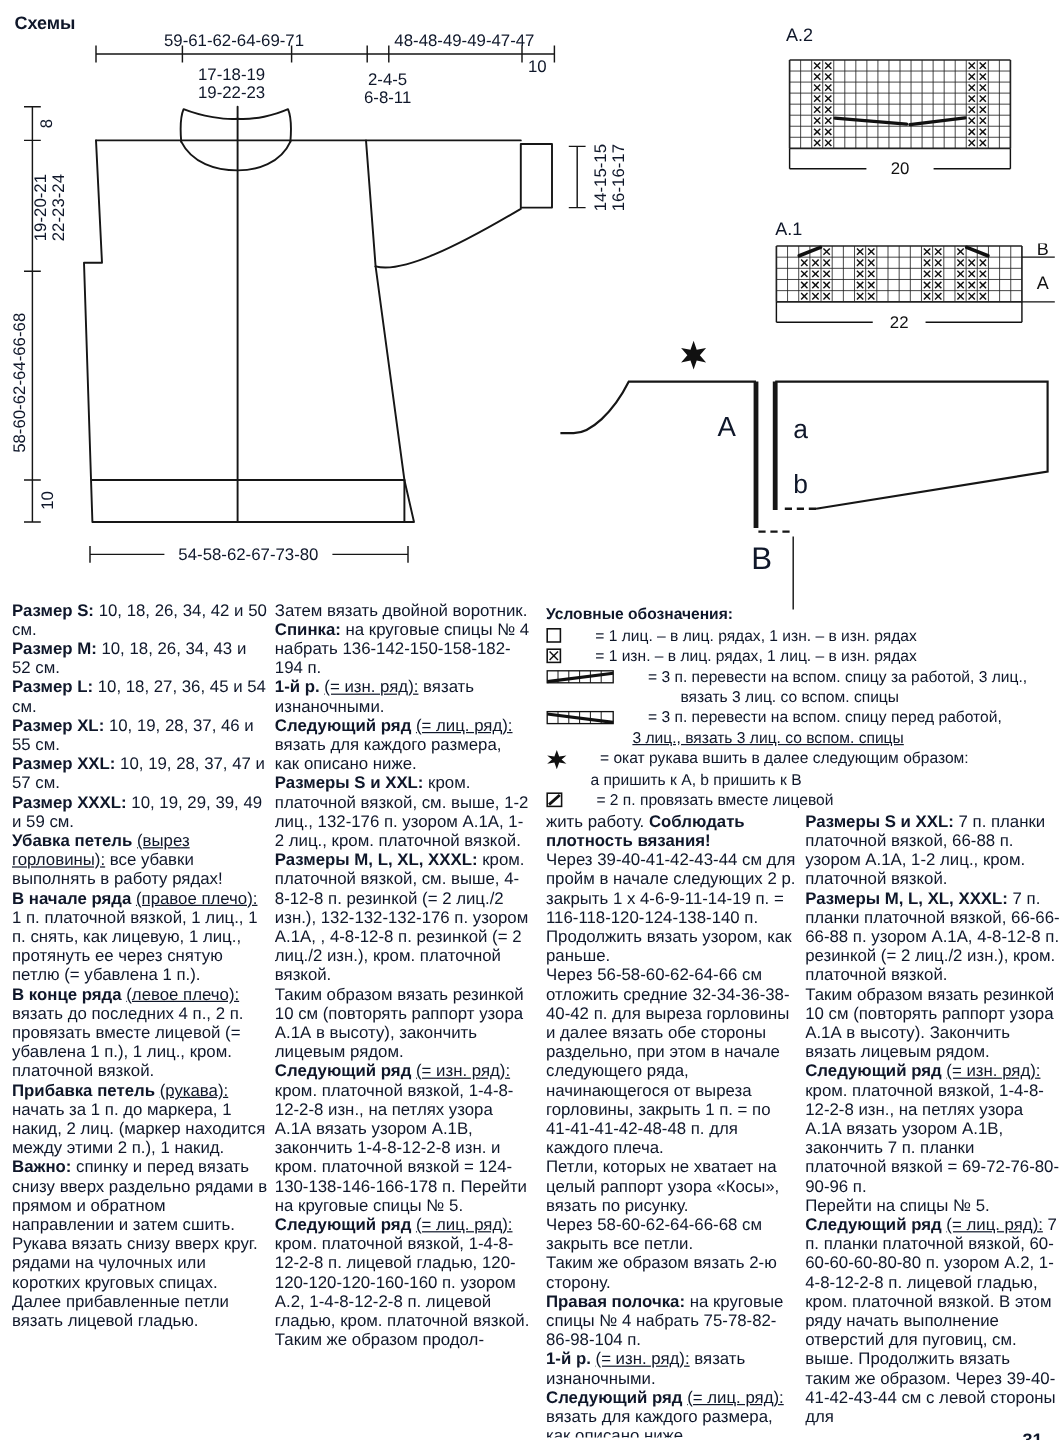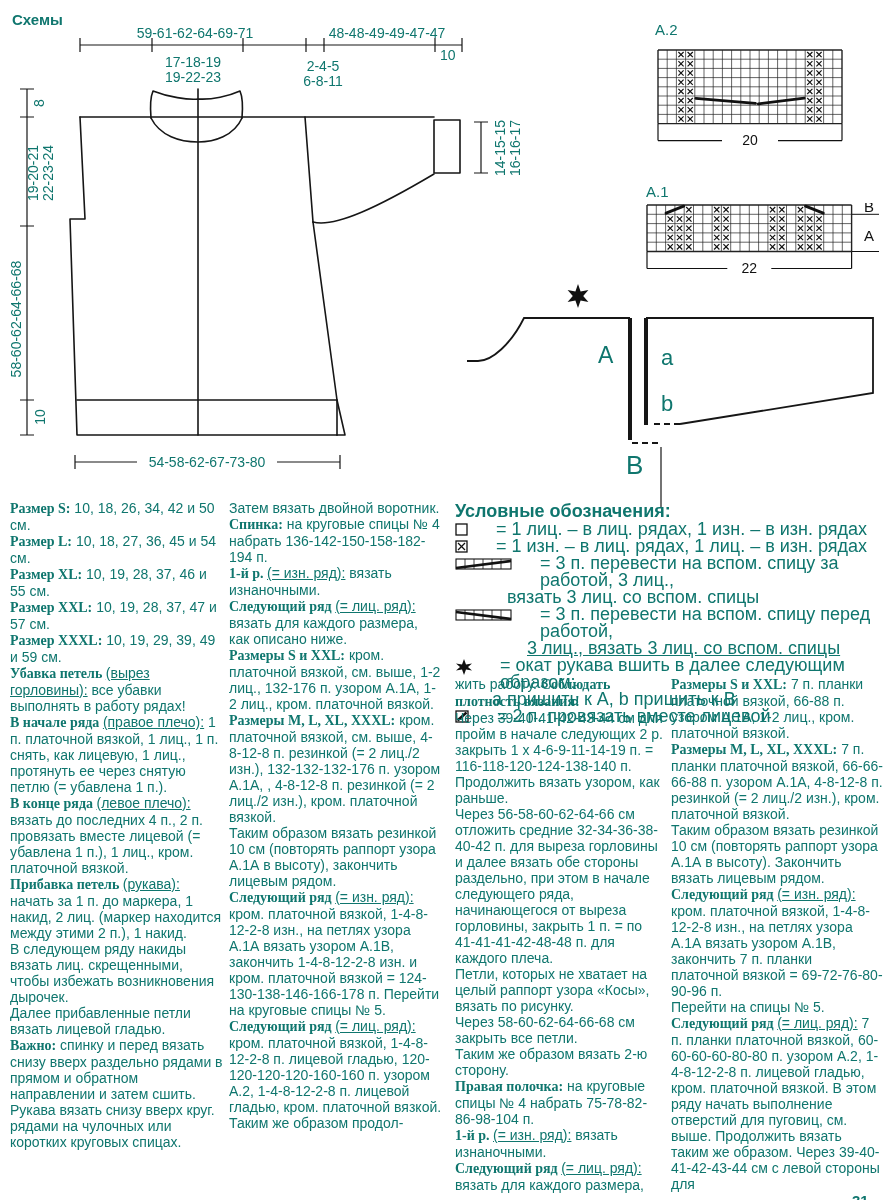--- a/index.html
+++ b/index.html
@@ -1,28 +1,28 @@
 <!DOCTYPE html>
 <html><head>
 <meta charset="utf-8">
 <style>
   html,body{margin:0;padding:0;background:#fff;}
   #page{position:relative;width:885px;height:1200px;background:#fff;overflow:hidden;
-        font-family:"Liberation Sans","DejaVu Sans",sans-serif;color:#0f766e;}
+        font-family:"Liberation Sans","DejaVu Sans",sans-serif;color:#0f172a;}
   .lbl{position:absolute;font-size:14px;white-space:nowrap;line-height:15px;}
   .c{text-align:center;}
   .bold{font-weight:bold;}
   .rot{transform:translate(-50%,-50%) rotate(-90deg);}
   .ctr{transform:translate(-50%,-50%);}
   .piece-lbl{position:absolute;font-size:22px;}
   .txtcol{position:absolute;font-size:14px;line-height:16px;overflow:hidden;}
   .txtcol p{margin:0;}
-  .b{font-weight:bold;font-family:Liberation Serif, serif;}
+  .b{font-weight:bold;}
   .u{text-decoration:underline;}
-  #legend{position:absolute;left:455px;top:503px;width:430px;font-size:18px;line-height:17px;}
+  #legend{position:absolute;left:455px;top:503px;width:430px;font-size:13px;line-height:17px;}
   #legend .leg-title{font-weight:bold;margin-bottom:1px;}
   .leg-row{display:flex;align-items:flex-start;gap:23px;}
   .leg-sym{flex:0 0 auto;margin-right:4px;margin-top:2px;}
   .leg-cont{margin:0;}
   .chart{position:absolute;}
   svg{display:block;}
   #bottom-dim-label{background:#fff;padding:0 6px;}
   #page-number{position:absolute;left:852px;top:1192px;font-weight:bold;font-size:15px;}
 </style>
 </head>
@@ -365,21 +365,21 @@
               <line x1="10" y1="2" x2="10" y2="12" stroke="#111" stroke-width="0.8"></line>
               <line x1="19" y1="2" x2="19" y2="12" stroke="#111" stroke-width="0.8"></line>
               <line x1="28" y1="2" x2="28" y2="12" stroke="#111" stroke-width="0.8"></line>
               <line x1="37" y1="2" x2="37" y2="12" stroke="#111" stroke-width="0.8"></line>
               <line x1="46" y1="2" x2="46" y2="12" stroke="#111" stroke-width="0.8"></line>
               <line x1="1" y1="11" x2="56" y2="4" stroke="#111" stroke-width="2.6"></line>
             </svg>
           </span>
           <span>= 3 п. перевести на вспом. спицу за работой, 3 лиц.,</span>
         </div>
-        <div class="leg-cont" style="margin-left: 52px;">вязать 3 лиц. со вспом. спицы</div>
+        <div class="leg-cont" style="margin-left: 112px;">вязать 3 лиц. со вспом. спицы</div>
         <div class="leg-row">
           <span class="leg-sym">
             <svg width="58" height="14">
               <rect x="1" y="2" width="55" height="10" fill="#fff" stroke="#111" stroke-width="1.1"></rect>
               <line x1="10" y1="2" x2="10" y2="12" stroke="#111" stroke-width="0.8"></line>
               <line x1="19" y1="2" x2="19" y2="12" stroke="#111" stroke-width="0.8"></line>
               <line x1="28" y1="2" x2="28" y2="12" stroke="#111" stroke-width="0.8"></line>
               <line x1="37" y1="2" x2="37" y2="12" stroke="#111" stroke-width="0.8"></line>
               <line x1="46" y1="2" x2="46" y2="12" stroke="#111" stroke-width="0.8"></line>
               <line x1="1" y1="4" x2="56" y2="11" stroke="#111" stroke-width="2.6"></line>
@@ -404,31 +404,31 @@
               <line x1="2.5" y1="10.5" x2="11.5" y2="2.5" stroke="#111" stroke-width="2.4"></line>
             </svg>
           </span>
           <span>= 2 п. провязать вместе лицевой</span>
         </div>
       </div>
   </div>
 
   <div class="txtcol" style="left:10px;top:500px;width:213px;height:698px;">
       <p><span class="b">Размер S:</span><span> 10, 18, 26, 34, 42 и 50 см.</span></p>
+      <p><span class="b">Размер M:</span><span> 10, 18, 26, 34, 43 и 52 см.</span></p>
       <p><span class="b">Размер L:</span><span> 10, 18, 27, 36, 45 и 54 см.</span></p>
       <p><span class="b">Размер XL:</span><span> 10, 19, 28, 37, 46 и 55 см.</span></p>
       <p><span class="b">Размер XXL:</span><span> 10, 19, 28, 37, 47 и 57 см.</span></p>
       <p><span class="b">Размер XXXL:</span><span> 10, 19, 29, 39, 49 и 59 см.</span></p>
       <p><span class="b">Убавка петель </span><span class="u">(вырез горловины):</span><span> все убавки выполнять в работу рядах!</span></p>
       <p><span class="b">В начале ряда </span><span class="u">(правое плечо):</span><span> 1 п. платочной вязкой, 1 лиц., 1 п. снять, как лицевую, 1 лиц., протянуть ее через снятую петлю (= убавлена 1 п.).</span></p>
       <p><span class="b">В конце ряда </span><span class="u">(левое плечо):</span><span> вязать до последних 4 п., 2 п. провязать вместе лицевой (= убавлена 1 п.), 1 лиц., кром. платочной вязкой.</span></p>
       <p><span class="b">Прибавка петель </span><span class="u">(рукава):</span><span> начать за 1 п. до маркера, 1 накид, 2 лиц. (маркер находится между этими 2 п.), 1 накид.</span></p>
-      <p><span>В следующем ряду накиды вязать лиц. скрещенными, чтобы избежать возникновения дырочек.</span></p>
+      <p><span class="b">Важно:</span><span> спинку и перед вязать снизу вверх раздельно рядами в прямом и обратном направлении и затем сшить. Рукава вязать снизу вверх круг. рядами на чулочных или коротких круговых спицах.</span></p>
       <p><span>Далее прибавленные петли вязать лицевой гладью.</span></p>
-      <p><span class="b">Важно:</span><span> спинку и перед вязать снизу вверх раздельно рядами в прямом и обратном направлении и затем сшить. Рукава вязать снизу вверх круг. рядами на чулочных или коротких круговых спицах.</span></p>
     </div>
   <div class="txtcol" style="left:229px;top:500px;width:213px;height:698px;">
       <p><span>Затем вязать двойной воротник.</span></p>
       <p><span class="b">Спинка:</span><span> на круговые спицы № 4 набрать 136-142-150-158-182-194 п.</span></p>
       <p><span class="b">1-й р. </span><span class="u">(= изн. ряд):</span><span> вязать изнаночными.</span></p>
       <p><span class="b">Следующий ряд </span><span class="u">(= лиц. ряд):</span><span> вязать для каждого размера, как описано ниже.</span></p>
       <p><span class="b">Размеры S и XXL:</span><span> кром. платочной вязкой, см. выше, 1-2 лиц., 132-176 п. узором А.1А, 1-2 лиц., кром. платочной вязкой.</span></p>
       <p><span class="b">Размеры M, L, XL, XXXL:</span><span> кром. платочной вязкой, см. выше, 4-8-12-8 п. резинкой (= 2 лиц./2 изн.), 132-132-132-176 п. узором А.1А, , 4-8-12-8 п. резинкой (= 2 лиц./2 изн.), кром. платочной вязкой.</span></p>
       <p><span>Таким образом вязать резинкой 10 см (повторять раппорт узора А.1А в высоту), закончить лицевым рядом.</span></p>
       <p><span class="b">Следующий ряд </span><span class="u">(= изн. ряд):</span><span> кром. платочной вязкой, 1-4-8-12-2-8 изн., на петлях узора А.1А вязать узором А.1В, закончить 1-4-8-12-2-8 изн. и кром. платочной вязкой = 124-130-138-146-166-178 п. Перейти на круговые спицы № 5.</span></p>

